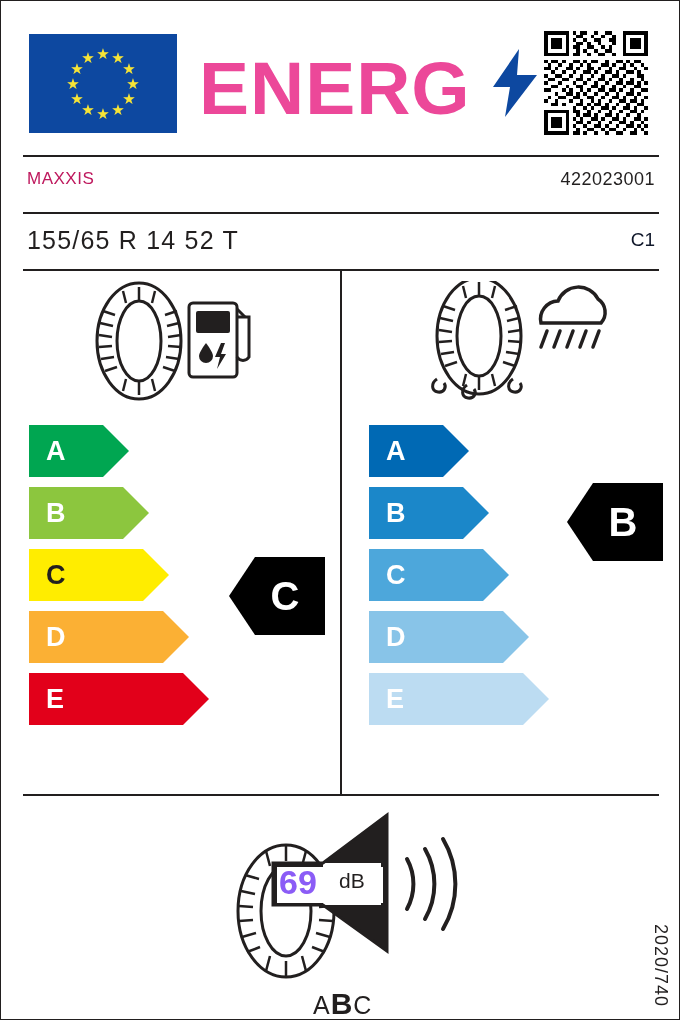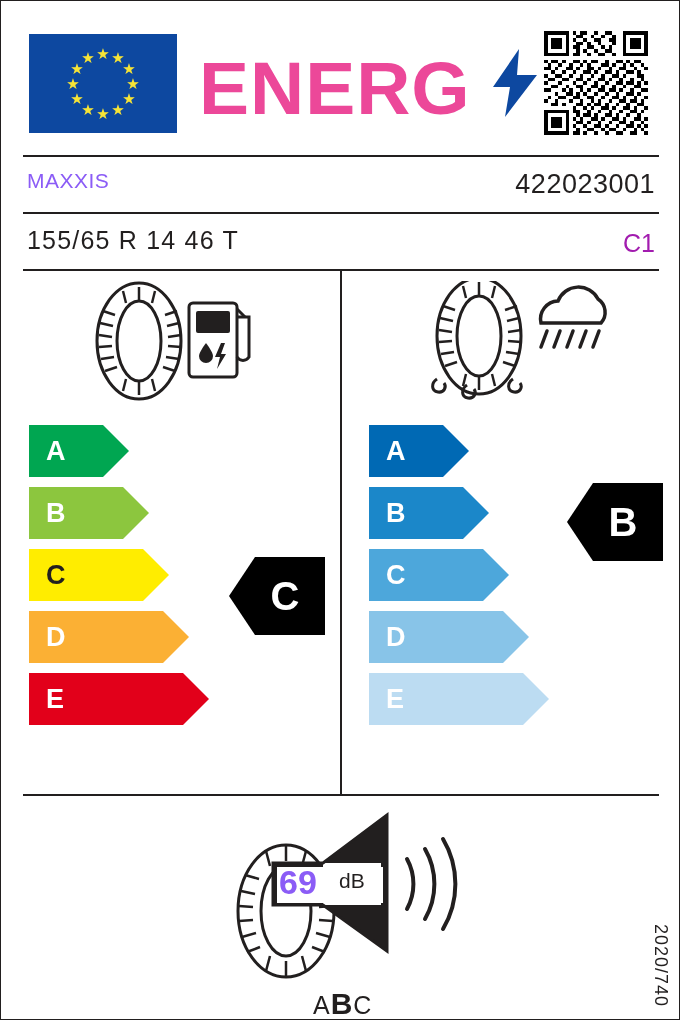--- a/index.html
+++ b/index.html
@@ -78,43 +78,43 @@
   .vline {
     position: absolute;
     width: 2px;
     background: #221f1f;
   }
 
   
   .brand {
     position: absolute;
     left: 26px; top: 168px;
-    font-size: 21px;
-    color: #8b5cf6;
+    font-size: 17px;
+    color: #be185d;
     letter-spacing: 0.5px;
   }
   .code {
     position: absolute;
     right: 24px; top: 168px;
-    font-size: 27px;
+    font-size: 18px;
     color: #221f1f;
     letter-spacing: 0.5px;
   }
   .size {
     position: absolute;
     left: 26px; top: 225px;
     font-size: 25px;
     color: #221f1f;
     letter-spacing: 1.2px;
   }
   .classcode {
     position: absolute;
     right: 24px; top: 228px;
-    font-size: 25px;
-    color: #a21caf;
+    font-size: 19px;
+    color: #0f172a;
   }
 
   
   .pict { position: absolute; }
   .tyre-svg { display: block; }
 
   
   .grades { position: absolute; }
   .grade-row {
     position: relative;
@@ -452,21 +452,21 @@
     </svg>
   </div>
 
   <div class="hline" style="top:154px"></div>
 
   <div class="brand">MAXXIS</div>
   <div class="code">422023001</div>
 
   <div class="hline" style="top:211px"></div>
 
-  <div class="size">155/65 R 14 46 T</div>
+  <div class="size">155/65 R 14 52 T</div>
   <div class="classcode">C1</div>
 
   <div class="hline" style="top:268px"></div>
 
   <div class="vline" style="left:339px; top:268px; height:525px;"></div>
 
   <div class="pict" style="left:88px; top:280px;">
     <svg width="175" height="120" viewBox="0 0 175 120" class="tyre-svg">
       <g>
         <ellipse cx="50" cy="60" rx="42" ry="58" fill="#ffffff" stroke="#221f1f" stroke-width="3"></ellipse>

